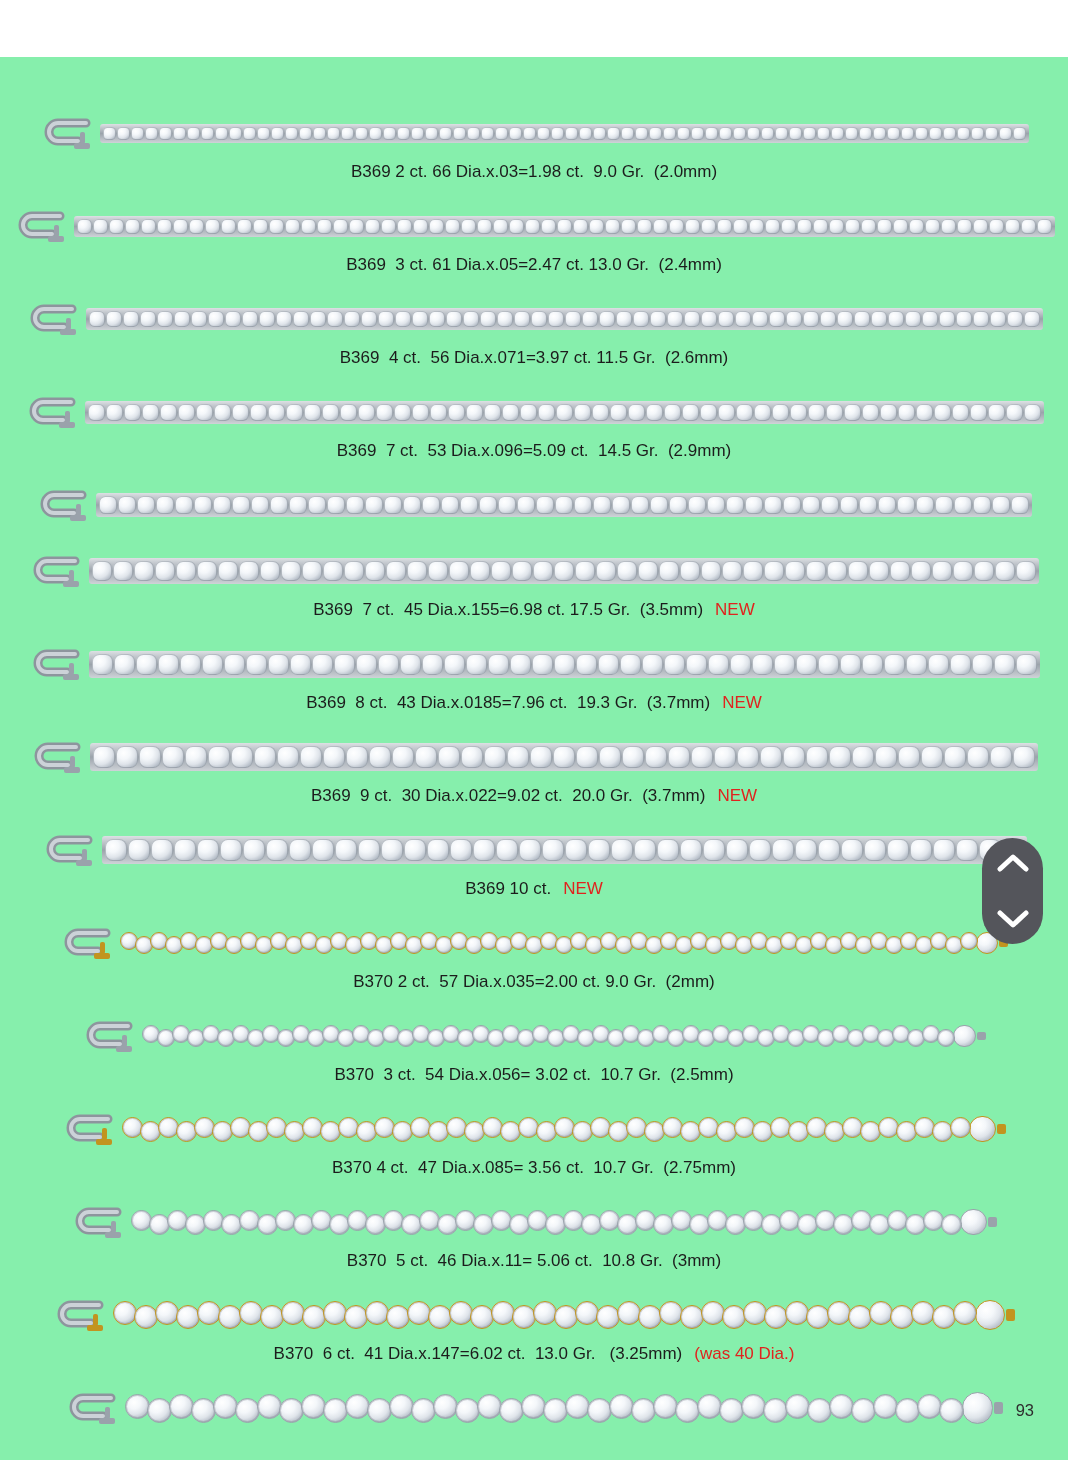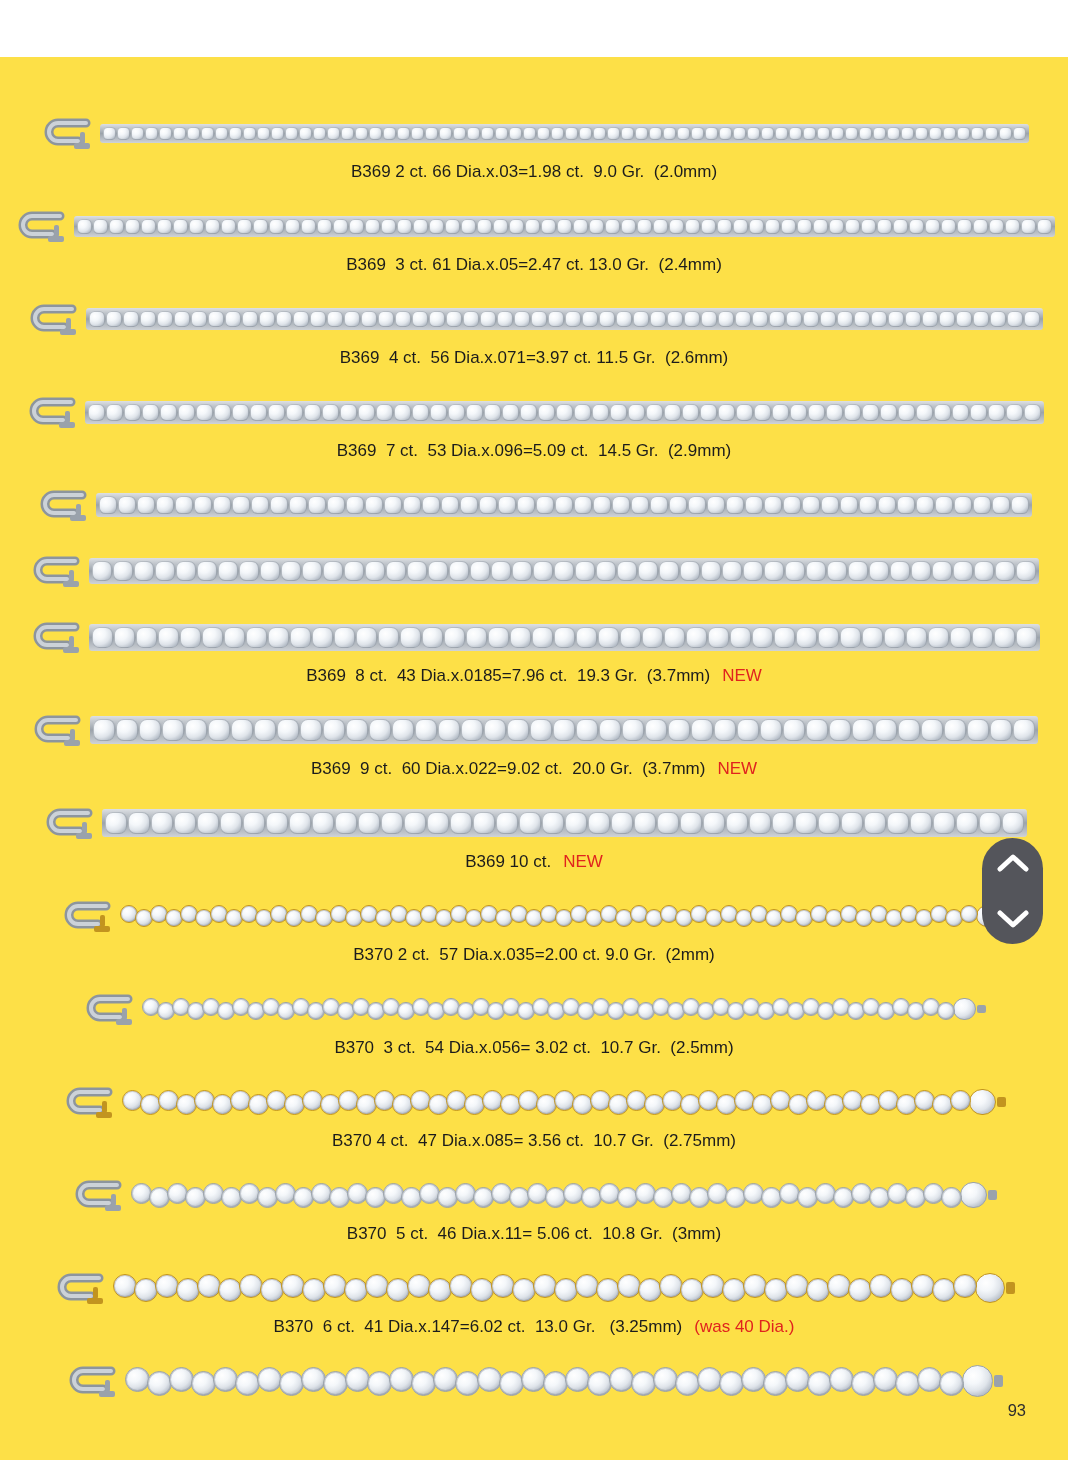--- a/index.html
+++ b/index.html
@@ -3,21 +3,21 @@
 <meta charset="utf-8">
 <style>
   html,body{margin:0;padding:0;}
   body{
     width:1068px;height:1460px;position:relative;overflow:hidden;
     background:#ffffff;
     font-family:"Liberation Sans", sans-serif;
   }
   .sheet{
     position:absolute;top:57px;left:0;width:1068px;height:1403px;
-    background:#fde047;
+    background:#86efac;
   }
   #rows{padding-top:46px;}
   .row{display:flex;flex-direction:column;align-items:center;margin-bottom:14px;}
   .bracelet{display:flex;align-items:center;margin-top:8px;}
   .clasp{flex:none;margin-right:2px;}
   .strip{display:flex;align-items:center;}
   .stone{
     width:var(--s);height:var(--s);flex:none;border-radius:50%;
     background:radial-gradient(circle at 35% 32%, #ffffff 0%, #f4f7fa 30%, #dfe4ea 55%, #b7bfc9 76%, #e9edf2 100%);
     box-shadow:inset 0 0 0 1px rgba(125,133,144,.5);
@@ -41,21 +41,21 @@
     background:radial-gradient(circle at 35% 32%, #ffffff 0%, #f4f7fa 30%, #dfe4ea 55%, #b7bfc9 76%, #e9edf2 100%);
     border:1px solid var(--metal);
   }
   .endtab{
     flex:none;width:9px;height:calc(var(--s) * .55);
     background:var(--metal);border-radius:2px;margin-left:1px;
   }
   .caption{margin-top:7px;height:20px;line-height:20px;font-size:17px;color:#1c1c1c;}
   .caption .cap{white-space:pre;}
   .caption .note{color:var(--red-c);margin-left:12px;white-space:pre;}
-  .pagenum{position:absolute;top:1344px;right:42px;font-size:16.5px;color:#2e2e2e;}
+  .pagenum{position:absolute;top:1344px;right:34px;font-size:16.5px;color:#2e2e2e;}
   .scroll-widget{
     position:absolute;top:838px;right:25px;width:61px;height:106px;
     background:var(--widget-c);border-radius:34px;
     display:flex;flex-direction:column;align-items:center;justify-content:space-between;
     padding:15px 0;box-sizing:border-box;
   }
   .sw-btn{background:none;border:none;padding:0;margin:0;cursor:pointer;display:block;line-height:0;}
 </style>
 </head>
 <body>
@@ -460,20 +460,21 @@
             <span class="stone"></span>
             <span class="stone"></span>
             <span class="stone"></span>
             <span class="stone"></span>
             <span class="stone"></span>
             <span class="stone"></span>
             <span class="stone"></span>
             <span class="stone"></span>
           </div>
         </div>
+        <div class="caption"><span class="cap">B369  7 ct.  45 Dia.x.155=6.98 ct. 17.5 Gr.  (3.5mm)</span><span class="note">NEW</span></div>
       </div>
       <div class="row">
         <div class="bracelet silver channel" style="--s: 21px;">
           <svg width="58" height="44" viewBox="0 0 58 44" class="clasp">
             <path d="M46 12 H18 a9 9 0 0 0 0 18 h20" fill="none" stroke="#8d959d" stroke-width="9" stroke-linecap="round"></path>
             <path d="M46 12 H18 a9 9 0 0 0 0 18 h20" fill="none" stroke="#ccd2d8" stroke-width="4" stroke-linecap="round"></path>
             <rect x="40" y="21" width="5" height="12" rx="2" fill="#9aa2ab"></rect>
             <rect x="34" y="32" width="16" height="6" rx="2" fill="#9aa2ab"></rect>
           </svg>
           <div class="strip">
@@ -569,21 +570,21 @@
             <span class="stone"></span>
             <span class="stone"></span>
             <span class="stone"></span>
             <span class="stone"></span>
             <span class="stone"></span>
             <span class="stone"></span>
             <span class="stone"></span>
             <span class="stone"></span>
           </div>
         </div>
-        <div class="caption"><span class="cap">B369  9 ct.  60 Dia.x.022=9.02 ct.  20.0 Gr.  (3.7mm)</span><span class="note">NEW</span></div>
+        <div class="caption"><span class="cap">B369  9 ct.  30 Dia.x.022=9.02 ct.  20.0 Gr.  (3.7mm)</span><span class="note">NEW</span></div>
       </div>
       <div class="row">
         <div class="bracelet silver channel" style="--s: 22px;">
           <svg width="58" height="44" viewBox="0 0 58 44" class="clasp">
             <path d="M46 12 H18 a9 9 0 0 0 0 18 h20" fill="none" stroke="#8d959d" stroke-width="9" stroke-linecap="round"></path>
             <path d="M46 12 H18 a9 9 0 0 0 0 18 h20" fill="none" stroke="#ccd2d8" stroke-width="4" stroke-linecap="round"></path>
             <rect x="40" y="21" width="5" height="12" rx="2" fill="#9aa2ab"></rect>
             <rect x="34" y="32" width="16" height="6" rx="2" fill="#9aa2ab"></rect>
           </svg>
           <div class="strip">

